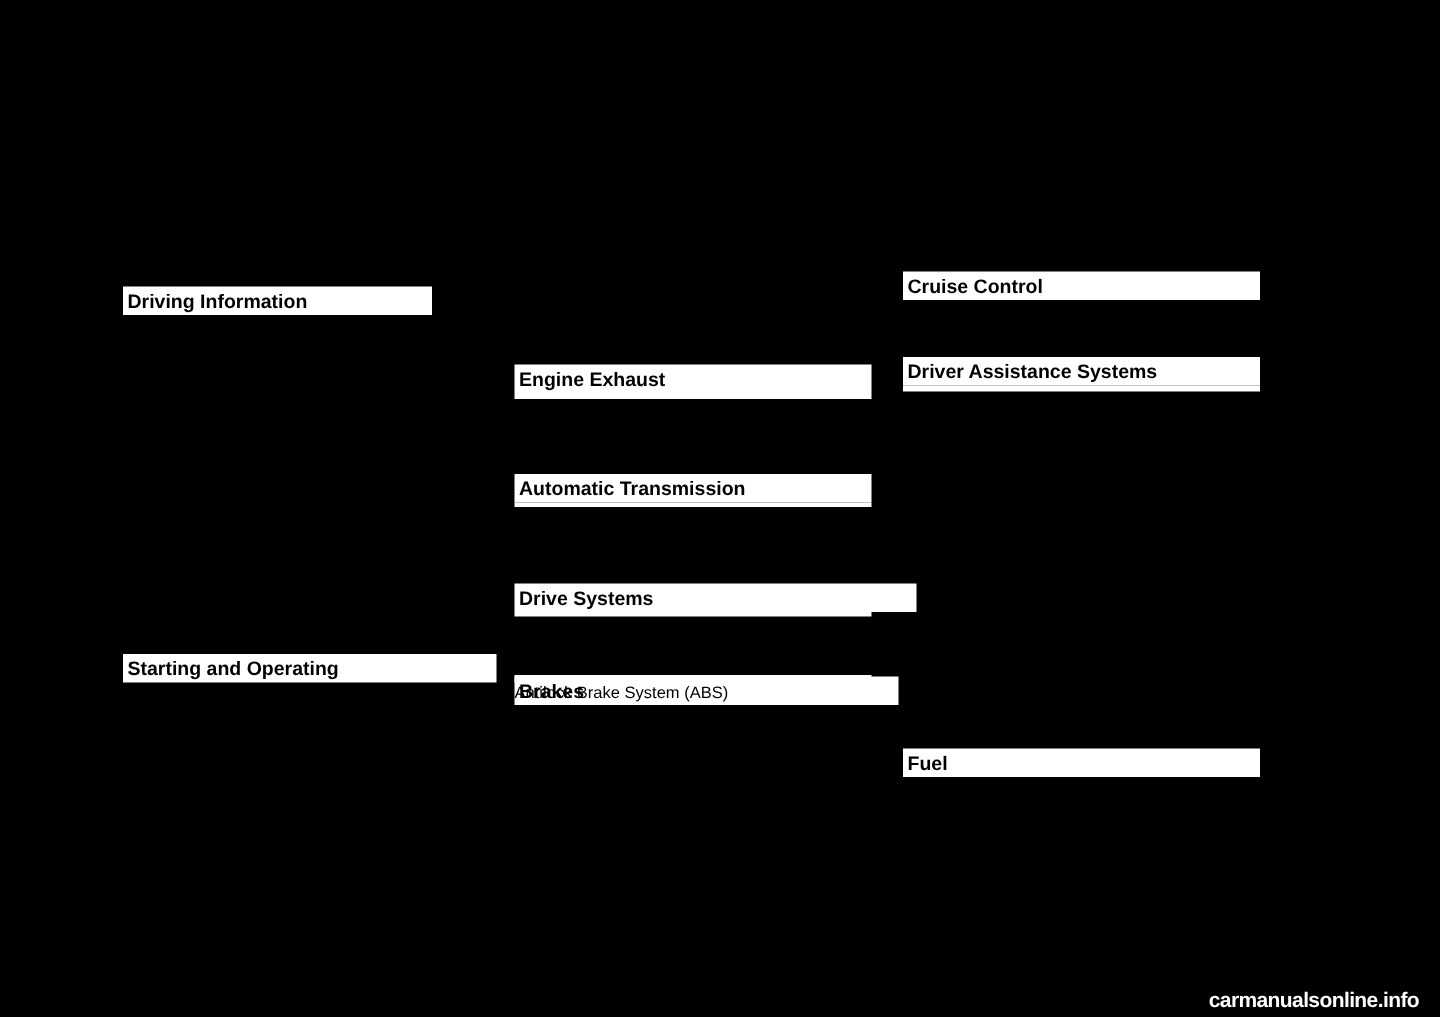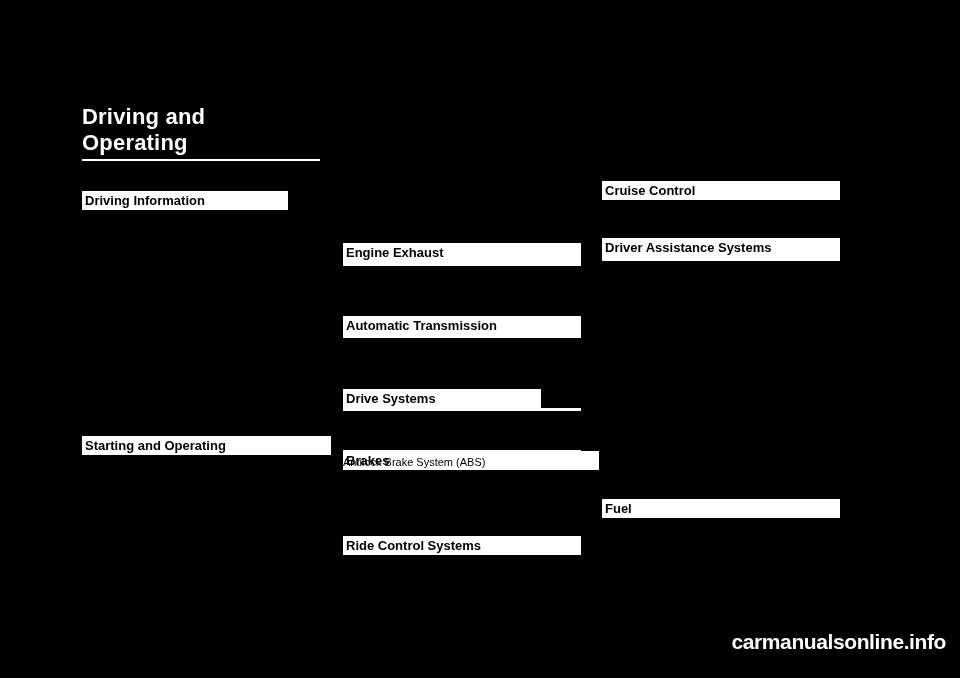--- a/index.html
+++ b/index.html
@@ -66,38 +66,33 @@
   }
   
   .bleed {
     position: absolute;
     background: #ffffff;
     height: 4px;
   }
   .watermark {
     position: absolute;
     right: 14px;
-    bottom: 24px;
-    font-size: 21px;
+    bottom: 4px;
+    font-size: 14px;
     font-weight: bold;
     color: #ffffff;
     letter-spacing: -0.4px;
     margin-top: 12px;
   }
 </style>
 </head>
 <body>
 
 <div class="page">
 
-  <div class="chapter-title">
-    <div class="line">Driving and</div>
-    <div class="line">Operating</div>
-    <div class="rule"></div>
-  </div>
 
   <div class="section-head" style="left:82px; top:191px; width:206px;">Driving Information</div>
 
   <div class="toc-entry" style="left:82px; top:216px;"><span>Driver Behavior</span></div>
   <div class="toc-entry" style="left:82px; top:231px;"><span>Vehicle Design</span></div>
   <div class="toc-entry" style="left:82px; top:246px;"><span>Distracted Driving</span></div>
   <div class="toc-entry" style="left:82px; top:261px;"><span>Control of a Vehicle</span></div>
   <div class="toc-entry" style="left:82px; top:276px;"><span>Braking</span></div>
   <div class="toc-entry" style="left:82px; top:291px;"><span>Steering</span></div>
   <div class="toc-entry" style="left:82px; top:306px;"><span>Off-Road Recovery</span></div>
@@ -125,35 +120,34 @@
 
   <div class="toc-entry" style="left:343px; top:268px;"><span>Engine Exhaust</span></div>
   <div class="toc-entry" style="left:343px; top:283px;"><span>Running the Vehicle While Parked</span></div>
 
   <div class="section-head" style="left:343px; top:316px; width:238px;">Automatic Transmission</div>
   <div class="bleed" style="left:343px; top:335px; width:238px; height:3px;"></div>
 
   <div class="toc-entry" style="left:343px; top:341px;"><span>Automatic Transmission</span></div>
   <div class="toc-entry" style="left:343px; top:356px;"><span>Manual Mode</span></div>
 
-  <div class="section-head" style="left:343px; top:389px; width:198px;">Drive Systems</div>
+  <div class="section-head" style="left:343px; top:389px; width:268px;">Drive Systems</div>
   <div class="bleed" style="left:343px; top:408px; width:238px; height:3px;"></div>
 
   <div class="toc-entry" style="left:343px; top:414px;"><span>All-Wheel Drive</span></div>
 
   <div class="section-head" style="left:343px; top:451px; width:256px;">Brakes</div>
   <div class="bleed" style="left:343px; top:450px; width:238px; height:5px;"></div>
 
   <div class="toc-entry" style="left:343px; top:456px;"><span>Antilock Brake System (ABS)</span></div>
   <div class="toc-entry" style="left:343px; top:471px;"><span>Parking Brake</span></div>
   <div class="toc-entry" style="left:343px; top:486px;"><span>Brake Assist</span></div>
   <div class="toc-entry" style="left:343px; top:501px;"><span>Electric Parking Brake</span></div>
   <div class="toc-entry" style="left:343px; top:516px;"><span>Hill Start Assist (HSA)</span></div>
 
-  <div class="section-head" style="left:343px; top:536px; width:238px;">Ride Control Systems</div>
 
   <div class="toc-entry" style="left:343px; top:561px;"><span>Traction Control System (TCS)</span></div>
   <div class="toc-entry" style="left:343px; top:576px;"><span>StabiliTrak System</span></div>
   <div class="toc-entry" style="left:343px; top:591px;"><span>Electronic Stability Control</span></div>
 
   <div class="section-head" style="left:602px; top:181px; width:238px;">Cruise Control</div>
 
   <div class="toc-entry" style="left:602px; top:206px;"><span>Cruise Control</span></div>
   <div class="toc-entry" style="left:602px; top:221px;"><span>Adaptive Cruise Control</span></div>
 

